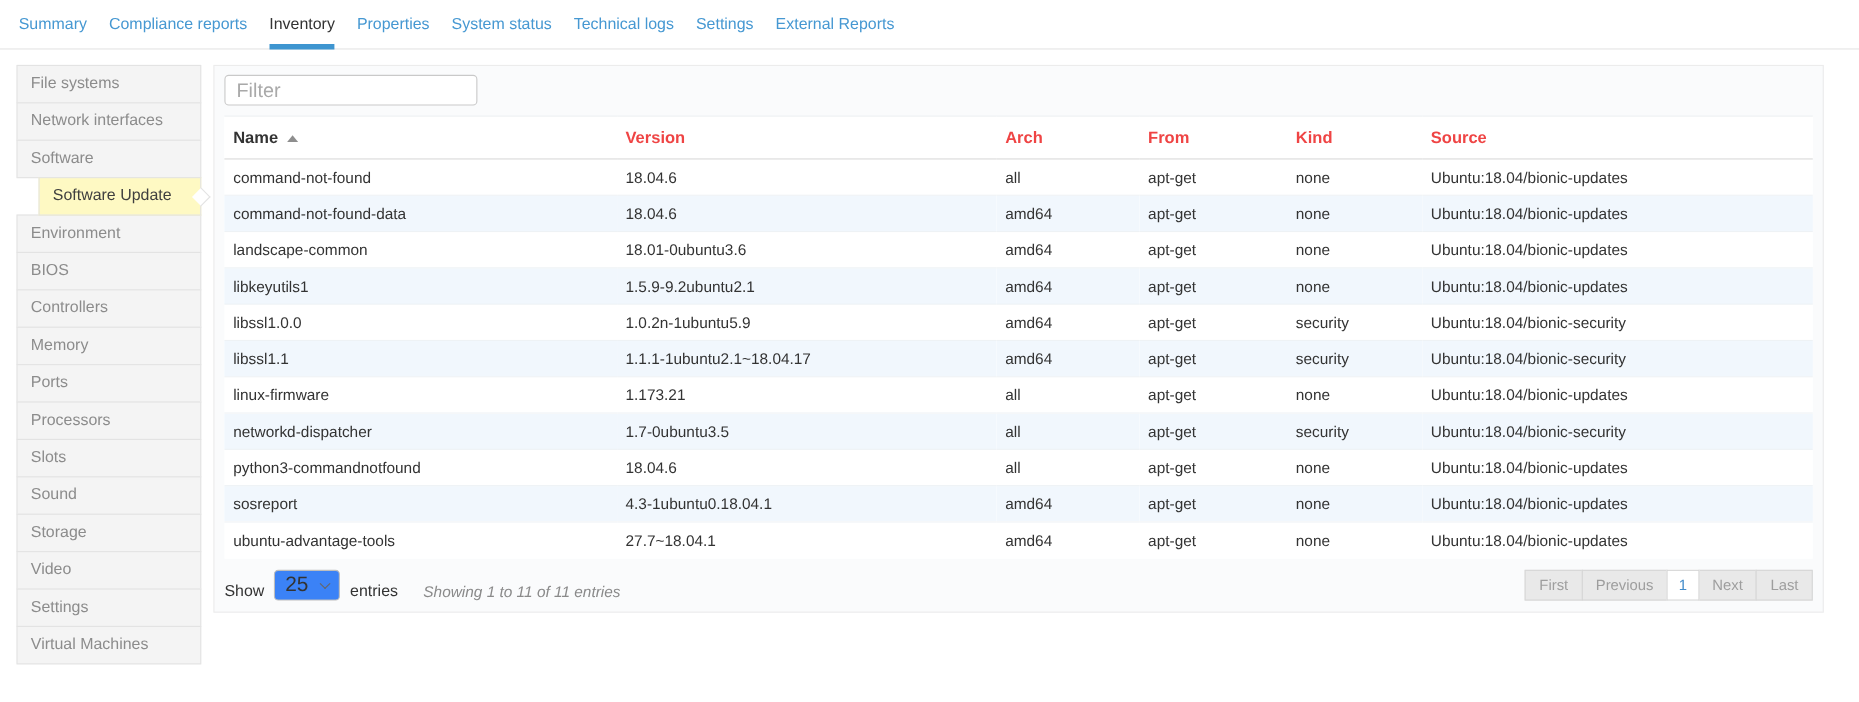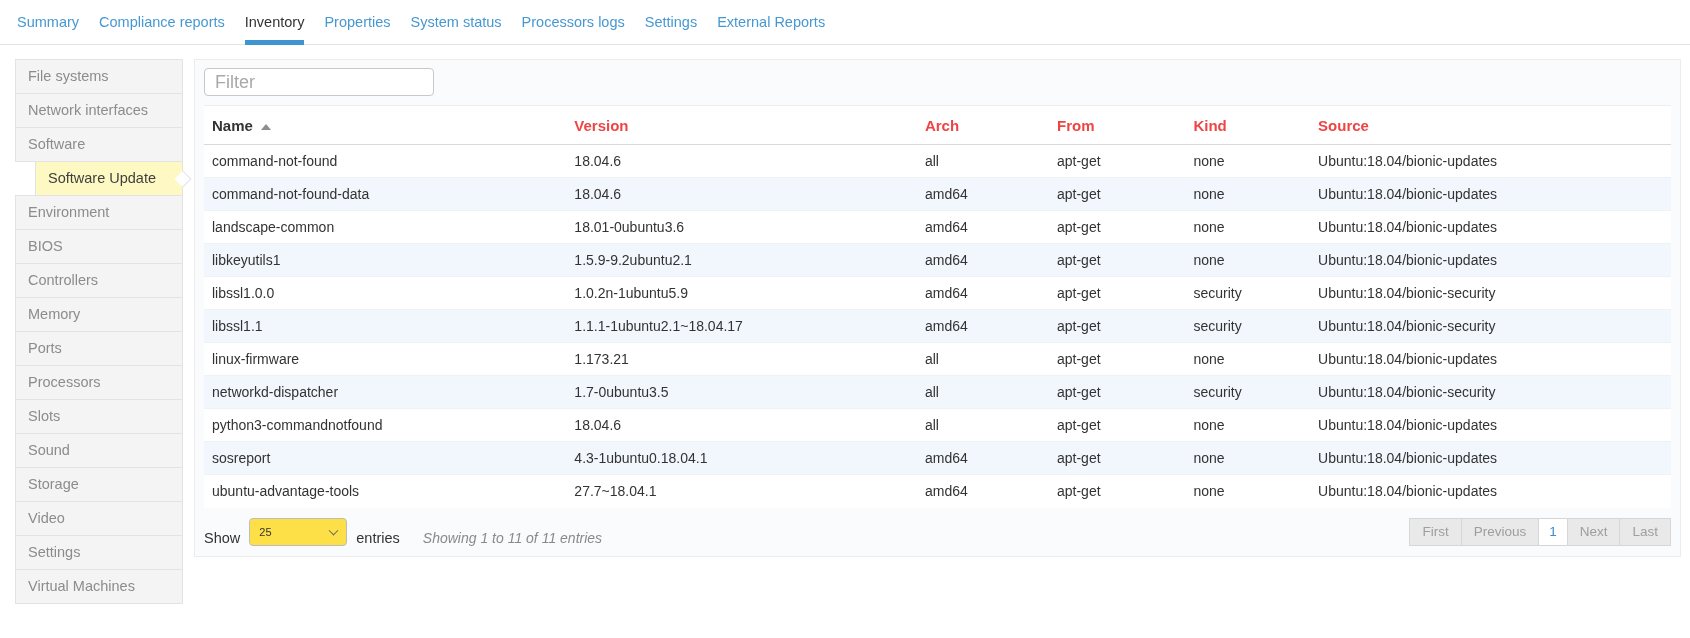--- a/index.html
+++ b/index.html
@@ -10,21 +10,21 @@
     font-family:"Liberation Sans", sans-serif;
   }
 
   
   .top-nav { height:45px; border-bottom:1px solid #e4e4e4; padding-left:17px; display:flex; align-items:stretch; }
   .nav-item { color:#4698d2; font-size:14.5px; line-height:44px; margin-right:20px; text-decoration:none; cursor:pointer; position:relative; white-space:nowrap; }
   .nav-item.active { color:#333; }
   .nav-item.active::after { content:''; position:absolute; left:0; right:0; bottom:-1px; height:5px; background:#3e95d0; }
 
   
-  .content { display:flex; align-items:flex-start; padding:14px 9px 0 15px; }
+  .content { display:flex; align-items:flex-start; padding:14px 32px 0 15px; }
 
   
   .sidebar { width:168px; flex:none; }
   .side-item { background:#f4f4f4; border:1px solid #e3e3e3; height:35px; line-height:33px; padding-left:12px; font-size:14.5px; color:#8c8c8c; cursor:pointer; }
   .side-item + .side-item { margin-top:-1px; }
   .side-item.selected { background:#fef9c3; color:#3f3f3f; position:relative; z-index:2;margin-left:20px; }
   .side-item.selected::after {
     content:''; position:absolute; right:-7px; top:50%; width:11px; height:11px; margin-top:-6px;
     background:#fff; border-top:1px solid #e3e3e3; border-right:1px solid #e3e3e3; transform:rotate(45deg);
   }
@@ -39,38 +39,38 @@
   thead th { padding:11px 8px 10px; font-size:15px; font-weight:bold; color:#ef4444; text-align:left; border-bottom:1px solid #d9d9d9; background:#fff; cursor:pointer; white-space:nowrap; }
   thead th.sorted { color:#333; }
   .sort-asc { display:inline-block; width:0; height:0; border-left:5px solid transparent; border-right:5px solid transparent; border-bottom:6px solid #8e8e8e; margin-left:8px; vertical-align:1px; }
   tbody td { padding:0 8px; height:33px; font-size:14px; color:#333; border-top:1px solid #eef2f5; overflow:hidden; white-space:nowrap; text-overflow:ellipsis; }
   tbody tr:first-child td { border-top:none; }
   tbody tr:nth-child(even) { background:#f1f7fd; }
 
   
   .table-footer { display:flex; align-items:flex-end; padding-top:10px; font-size:14.5px; color:#333; }
   .select-wrap { position:relative; margin:0 9px; display:inline-block; }
-  .page-size { -webkit-appearance:none; appearance:none; width:98px; height:28px; border:1px solid #bdbdbd; border-radius:4px; background:#fde047; font-size:11px; color:#333; padding:0 22px 0 9px; font-family:inherit; outline:none; }
+  .page-size { -webkit-appearance:none; appearance:none; width:60px; height:28px; border:1px solid #bdbdbd; border-radius:4px; background:#3b82f6; font-size:19px; color:#333; padding:0 22px 0 9px; font-family:inherit; outline:none; }
   .select-wrap::after { content:''; position:absolute; right:10px; top:50%; width:6px; height:6px; border-right:1.6px solid #666; border-bottom:1.6px solid #666; transform:translateY(-70%) rotate(45deg); pointer-events:none; }
   .status { font-style:italic; color:#8a8a8a; margin-left:23px; font-size:14px; }
 
   .pagination { margin-left:auto; display:flex; }
   .pg { font-size:13.5px; color:#9e9e9e; background:#e9e9e9; border:1px solid #d6d6d6; padding:5px 12px; margin-left:-1px; cursor:pointer; font-family:inherit; line-height:1.2; }
   .pg.current { background:#fff; color:#428bca; padding:5px 10px; position:relative; z-index:1; }
 </style>
 </head>
 <body>
 
 <nav class="top-nav">
     <a class="nav-item">Summary</a>
     <a class="nav-item">Compliance reports</a>
     <a class="nav-item active">Inventory</a>
     <a class="nav-item">Properties</a>
     <a class="nav-item">System status</a>
-    <a class="nav-item">Processors logs</a>
+    <a class="nav-item">Technical logs</a>
     <a class="nav-item">Settings</a>
     <a class="nav-item">External Reports</a>
   </nav>
 
 <div class="content">
 
   <aside class="sidebar">
       <div class="side-item">File systems</div>
       <div class="side-item">Network interfaces</div>
       <div class="side-item">Software</div>

